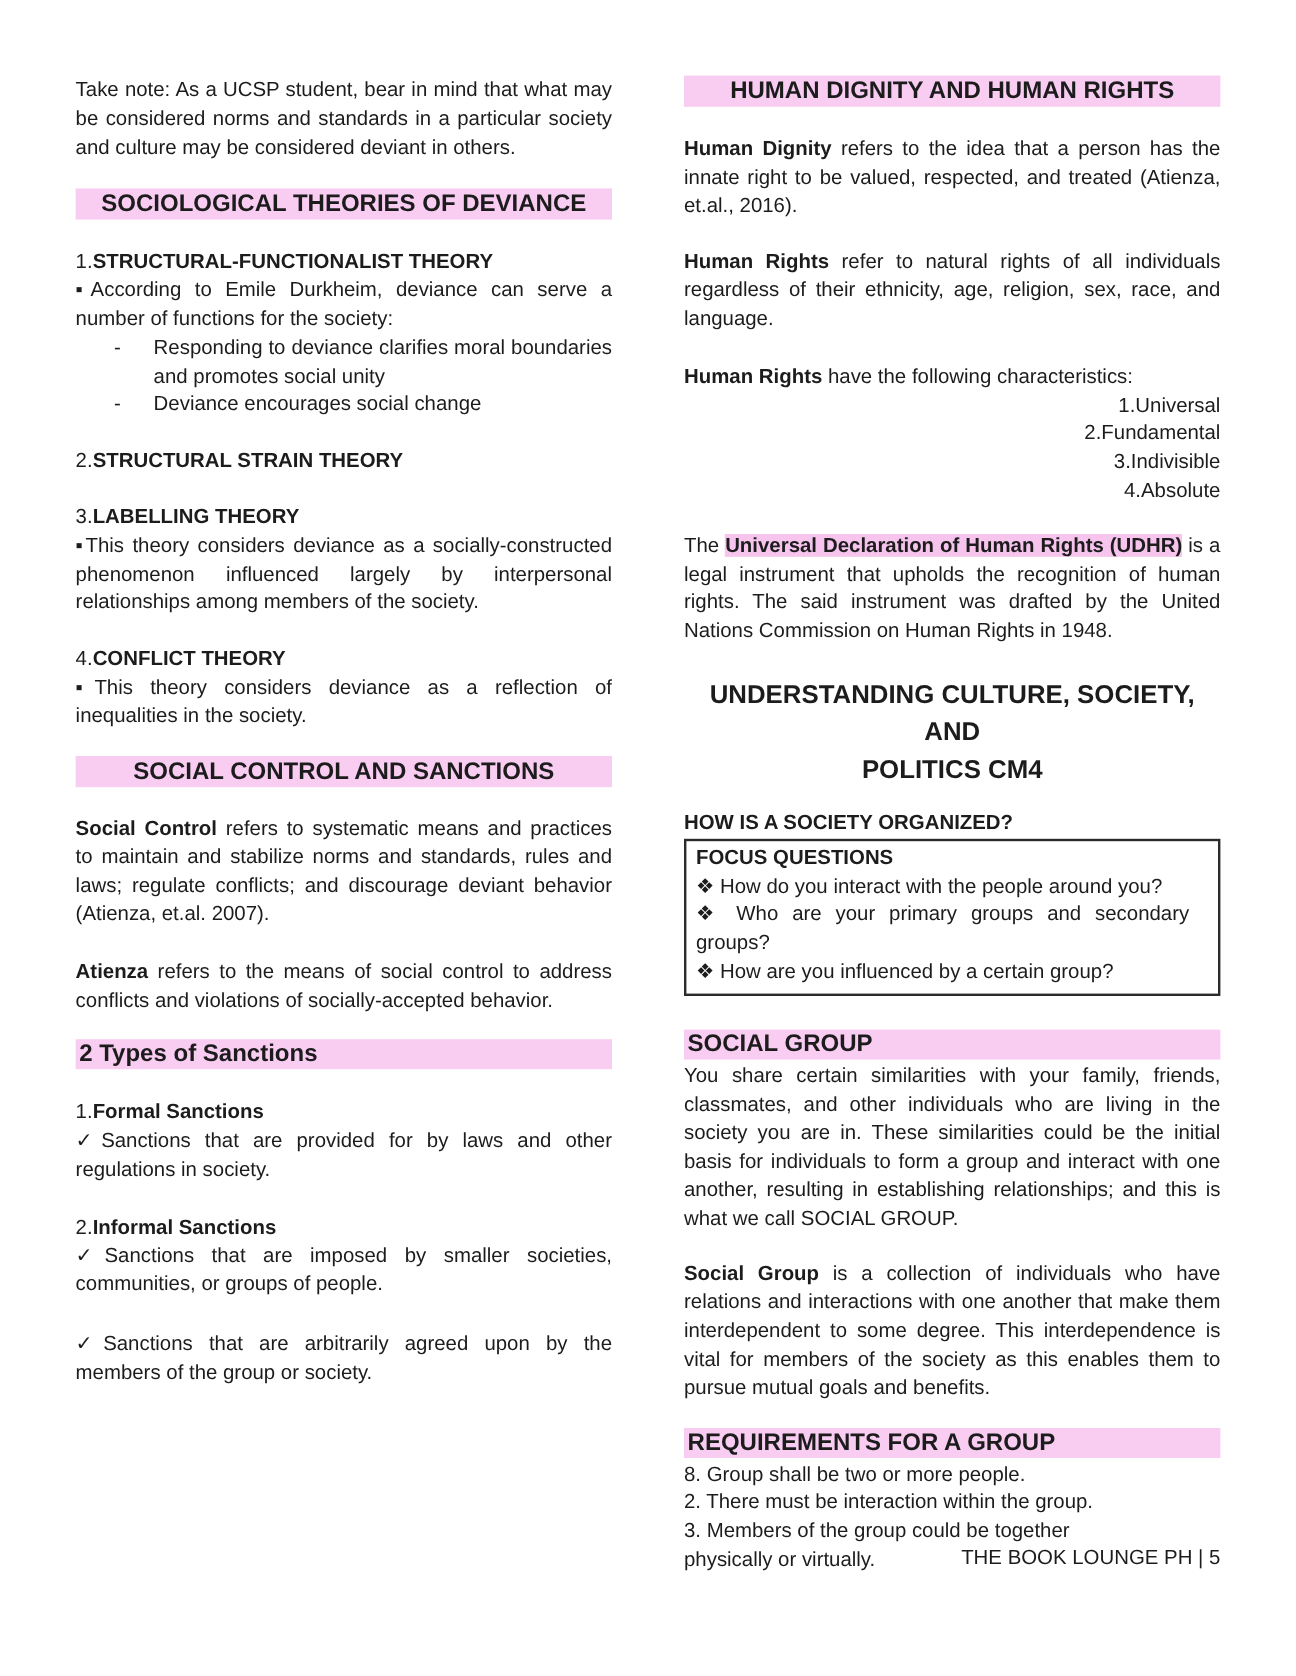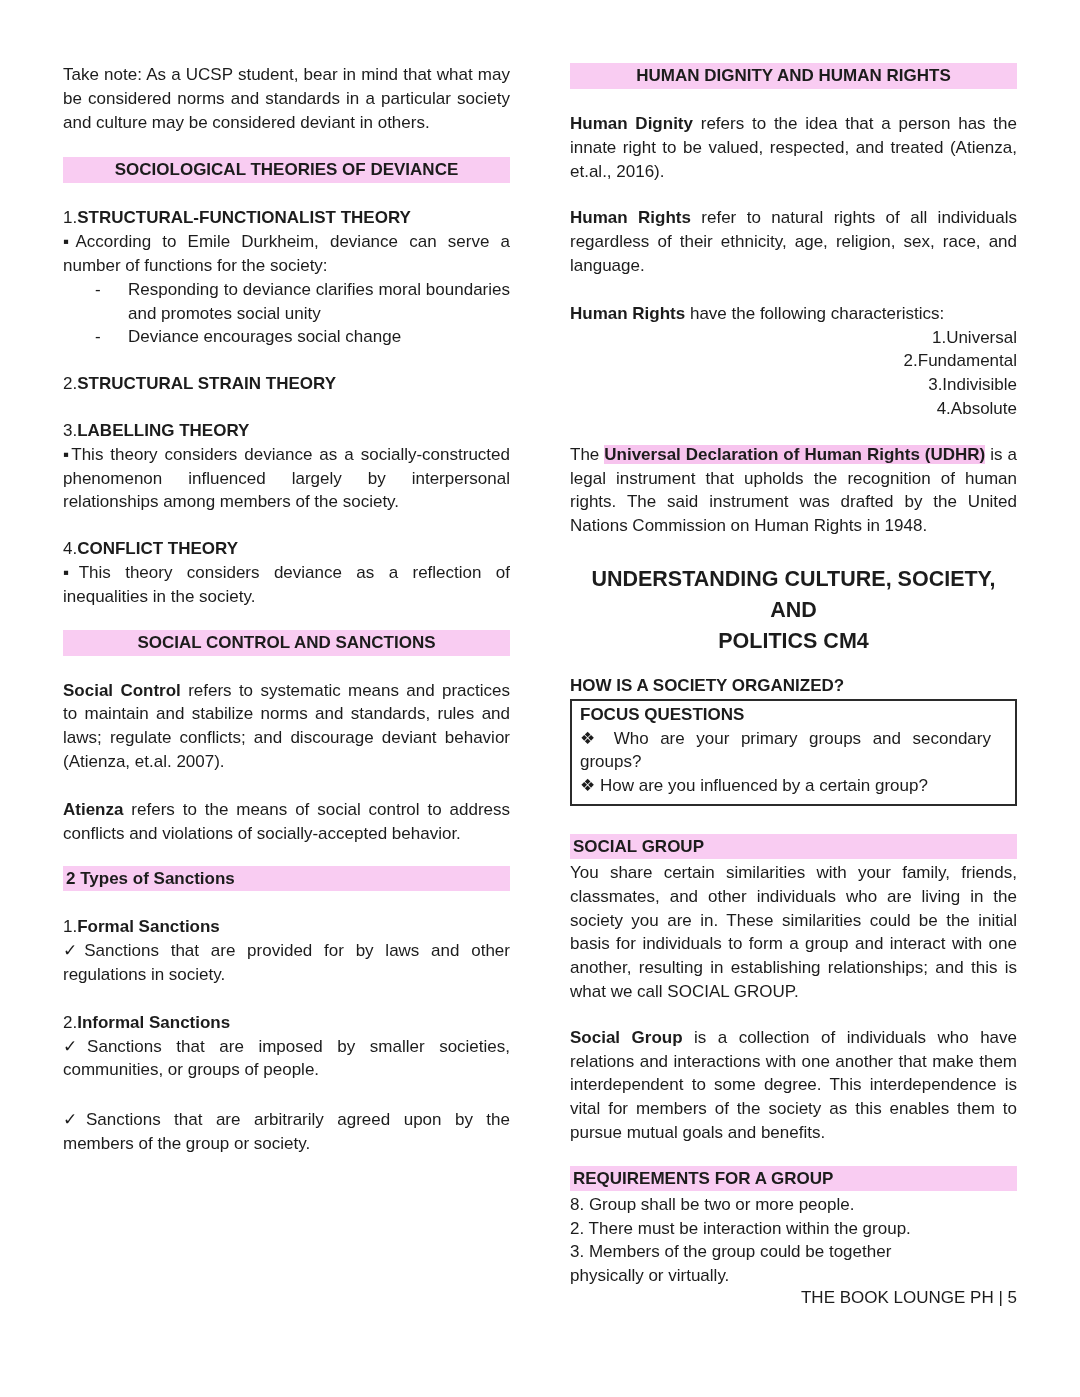--- a/index.html
+++ b/index.html
@@ -15,21 +15,21 @@
   }
   .col{position:absolute;top:63px;width:447px;}
   .col-left{left:63px;}
   .col-right{left:570px;}
   p,.line{font-size:17px;line-height:23.8px;margin:0;}
   .just{text-align:justify;}
   .mb{margin-bottom:23px;}
   .mb24{margin-bottom:24px;}
   b{font-weight:bold;}
   .bar{
-    background:var(--bar_pink,#f9ccf2);font-weight:bold;font-size:17px;
+    background:var(--bar_pink,#f9ccf2);font-weight:bold;font-size:20px;
     line-height:26px;height:26px;margin-bottom:23px;
   }
   .bar.center{text-align:center;}
   .bar.leftalign{padding-left:3px;height:25px;line-height:25px;margin-bottom:2px;}
   .head{font-size:17px;line-height:23.8px;}
   .dashitem{display:flex;padding-left:32px;}
   .dash{width:33px;flex:0 0 33px;font-size:17px;line-height:23.8px;}
   .dashtext{flex:1;text-align:justify;font-size:17px;line-height:23.8px;}
   .hl{background:var(--inline_pink,#f7c4ee);font-weight:bold;}
   .course-title{
@@ -133,20 +133,21 @@
 
     <div class="course-title">
       <div>UNDERSTANDING CULTURE, SOCIETY, AND</div>
       <div>POLITICS CM4</div>
     </div>
 
     <div class="line org-heading">HOW IS A SOCIETY ORGANIZED?</div>
 
     <div class="focus-box">
       <div class="line" style="font-weight:bold;">FOCUS QUESTIONS</div>
+      <div class="focus-item"><span>❖</span> <span>How do you interact with the people around you?</span></div>
       <div class="focus-item"><span>❖</span> <span>Who are your primary groups and secondary groups?</span></div>
       <div class="focus-item"><span>❖</span> <span>How are you influenced by a certain group?</span></div>
     </div>
 
     <div class="bar leftalign">SOCIAL GROUP</div>
 
     <p class="just gap22">You share certain similarities with your family, friends, classmates, and other individuals who are living in the society you are in. These similarities could be the initial basis for individuals to form a group and interact with one another, resulting in establishing relationships; and this is what we call SOCIAL GROUP.</p>
 
     <p class="just gap21"><b>Social Group</b><span> is a collection of individuals who have relations and interactions with one another that make them interdependent to some degree. This interdependence is vital for members of the society as this enables them to pursue mutual goals and benefits.</span></p>
 

